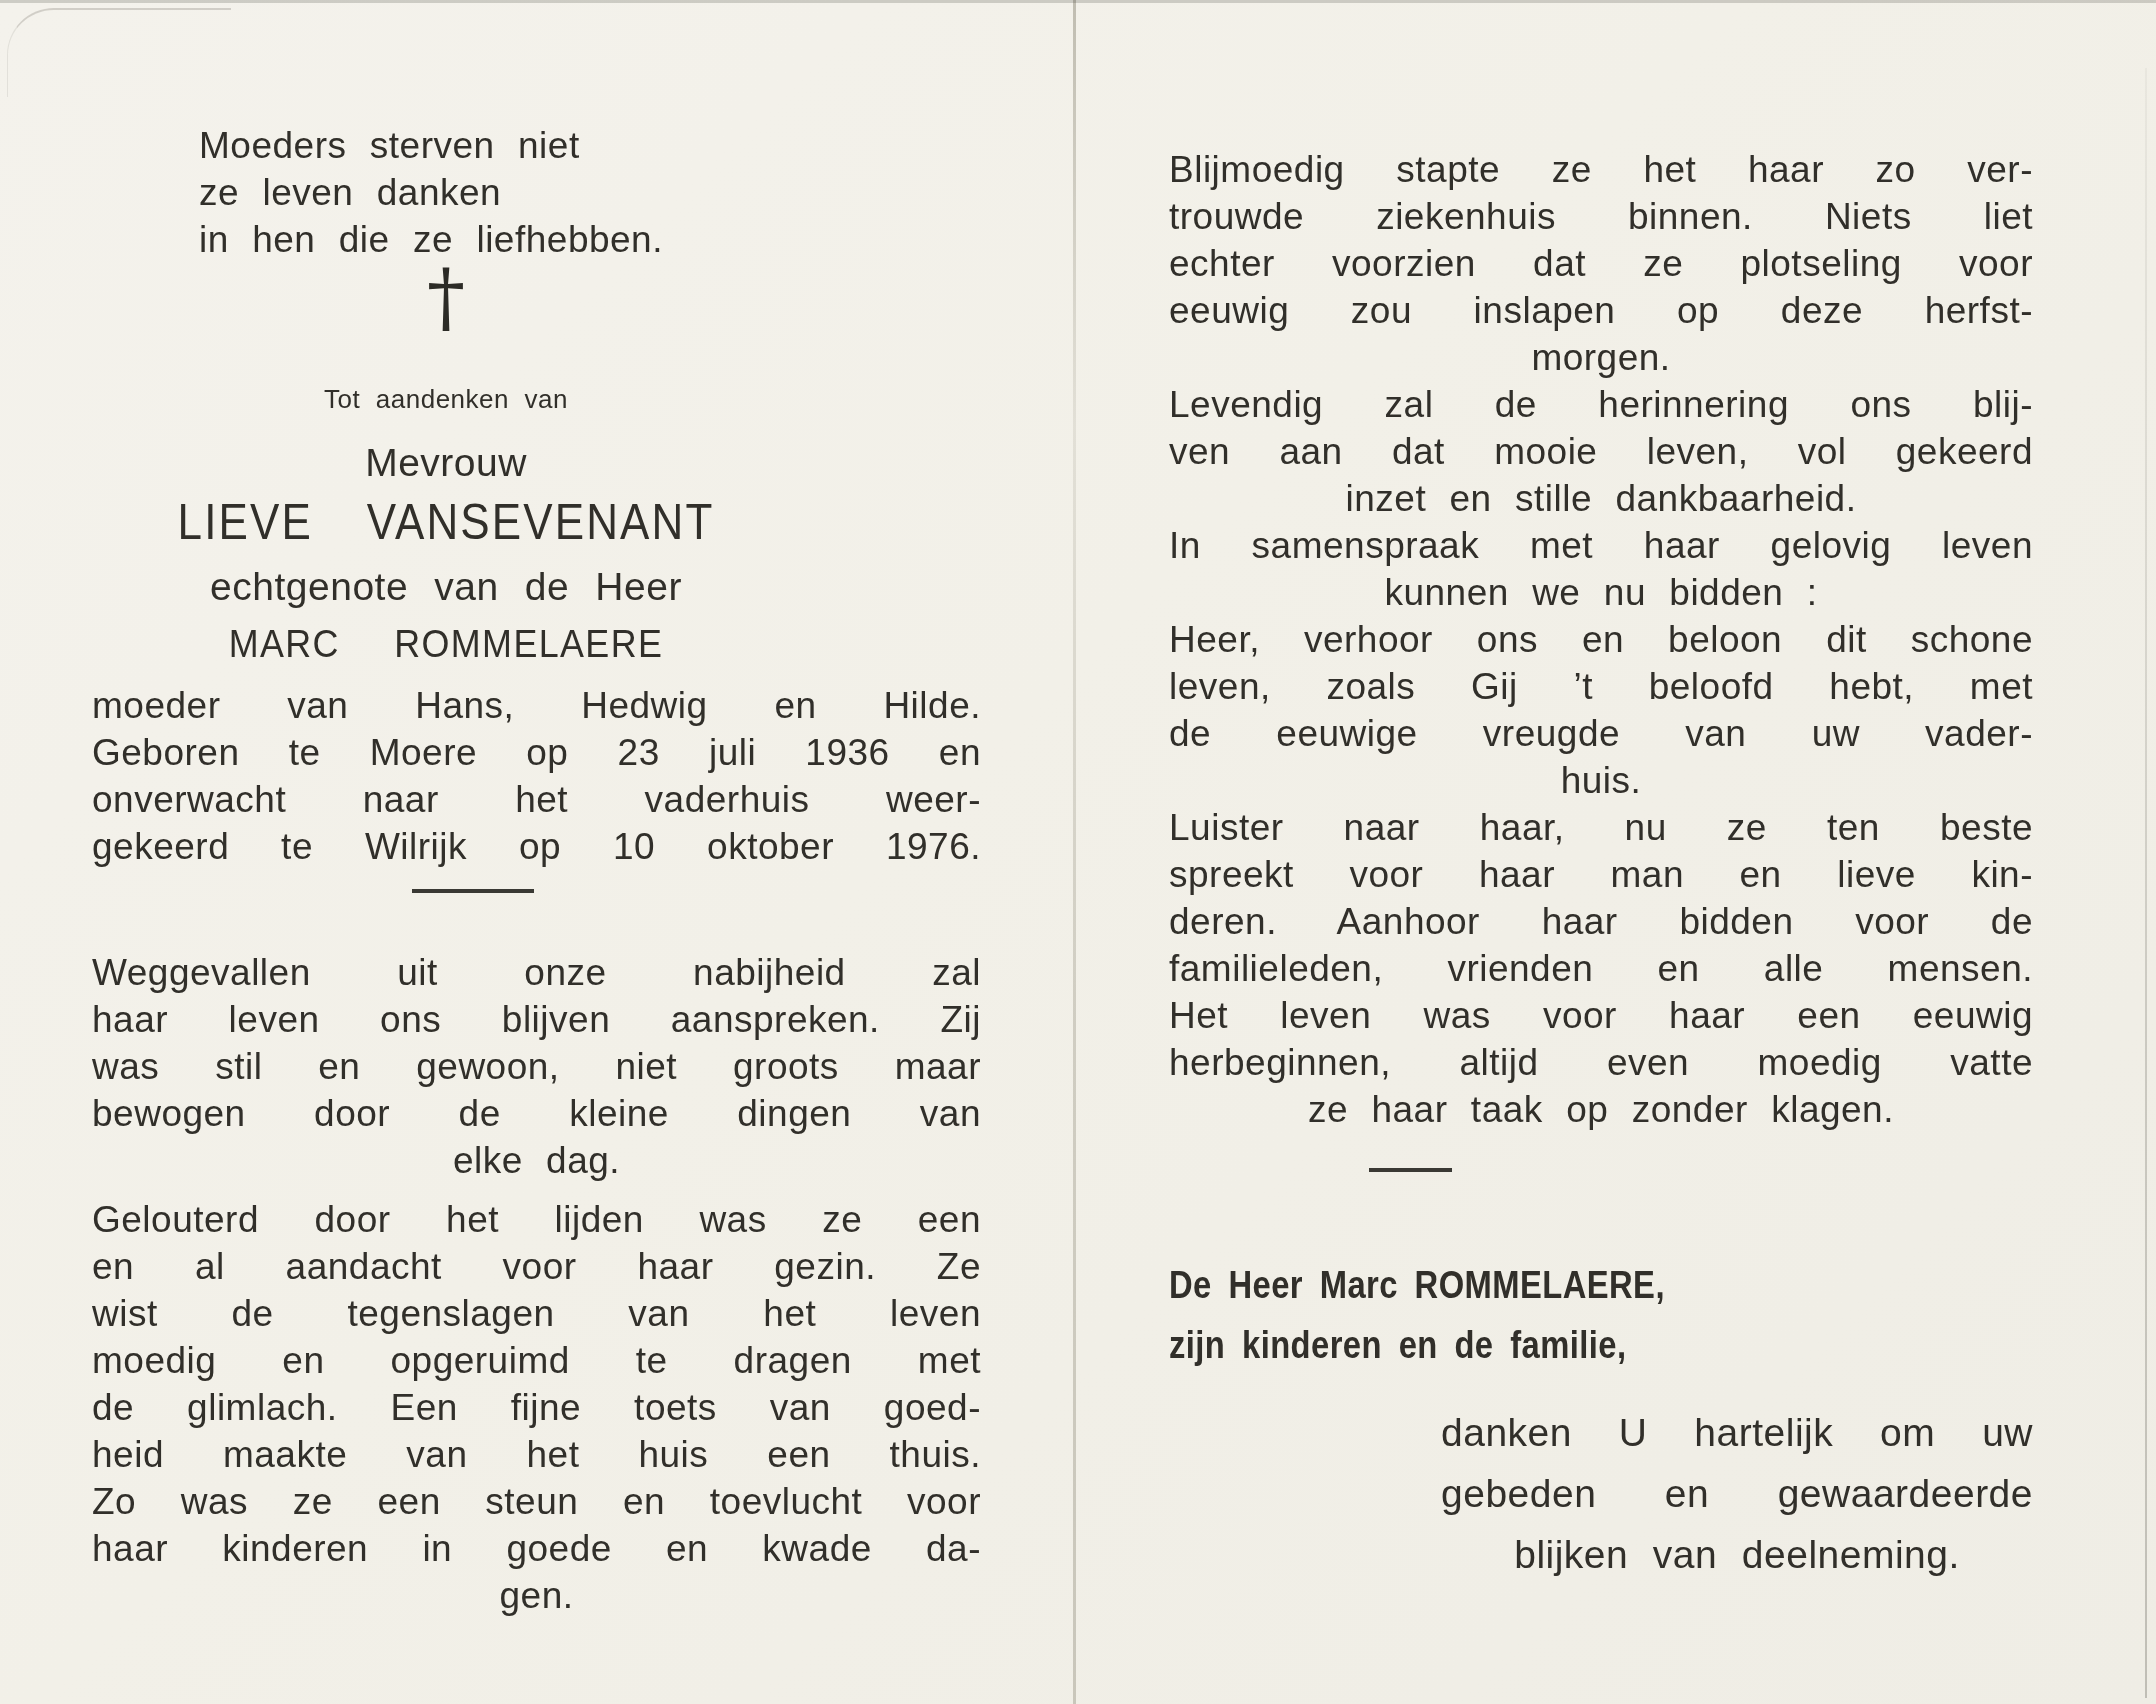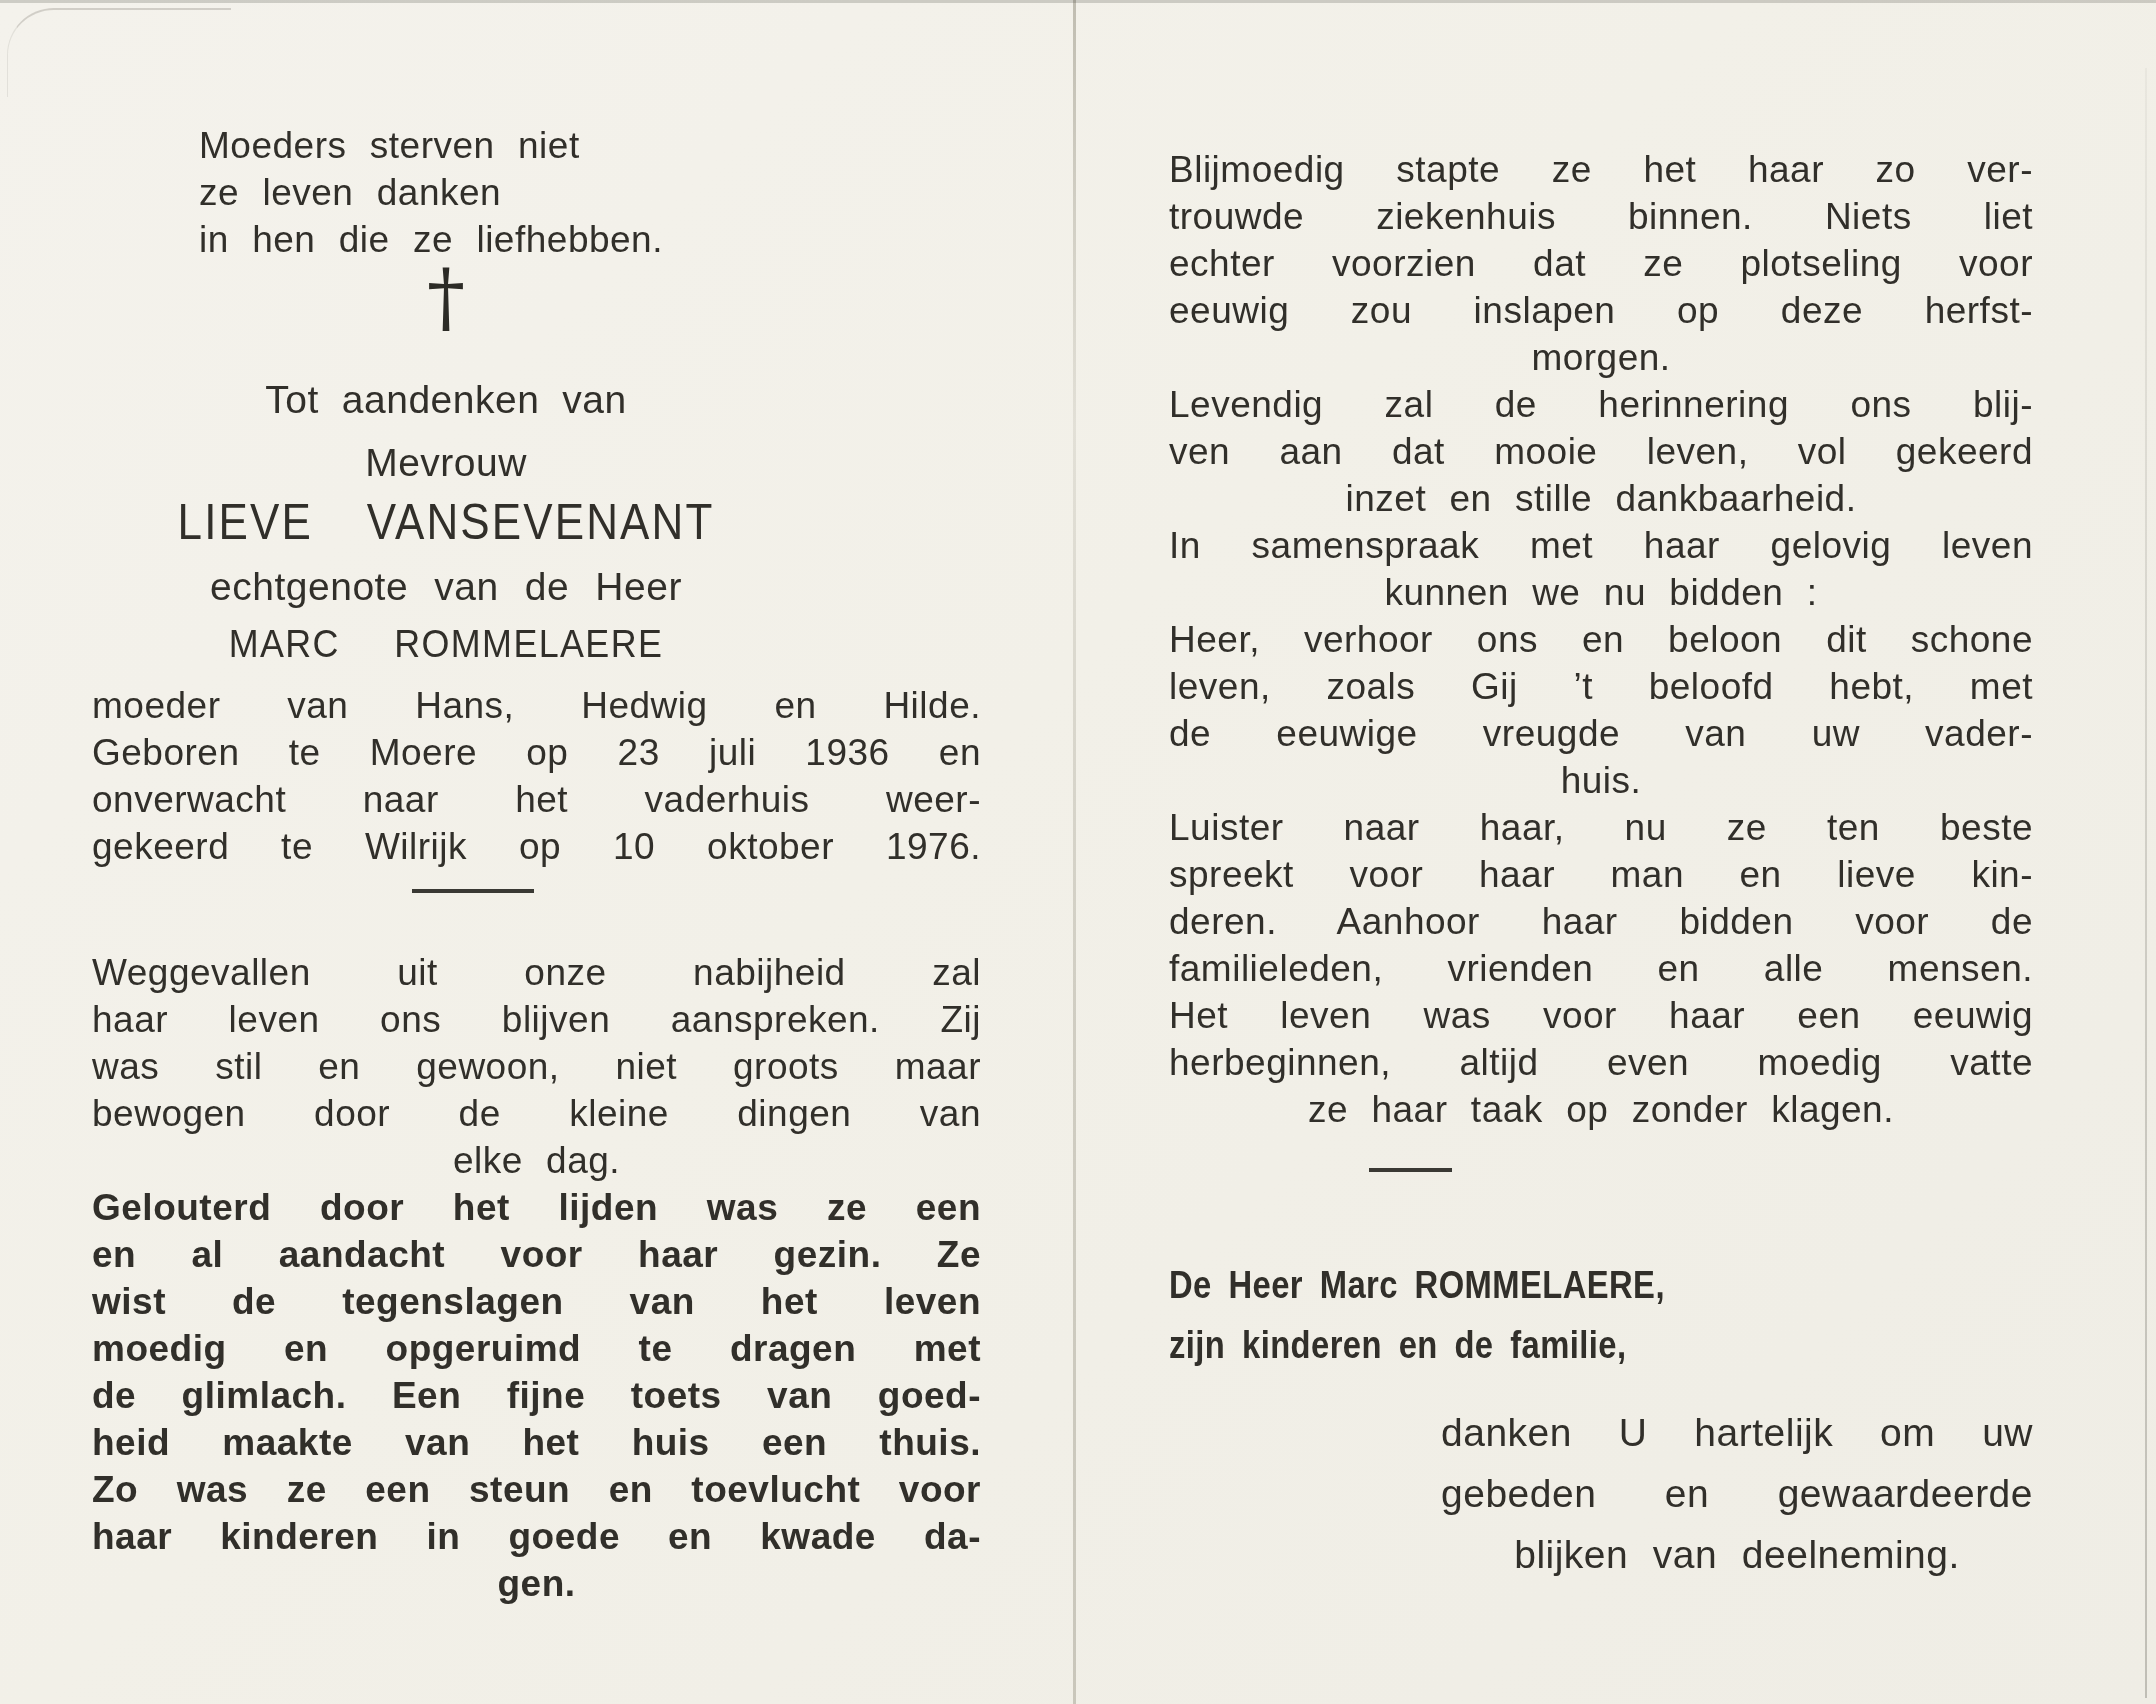--- a/index.html
+++ b/index.html
@@ -68,21 +68,21 @@
 
   .center { width: 708px; text-align: center; }
 
   .cross {
     font-family: "DejaVu Serif", serif;
     font-size: 76px;
     line-height: 70px;
     margin-top: 0;
     color: #2c2b26;
   }
-  .dedication  { margin-top: 43px; font-size: 39px; line-height: 47px; word-spacing: 0.3em; }
+  .dedication  { margin-top: 43px; font-size: 26px; line-height: 47px; word-spacing: 0.3em; }
   .honorific   { margin-top: 15.5px; font-size: 39px; line-height: 47px; }
   .deceased-name {
     margin-top: 7.8px;
     font-size: 50px;
     line-height: 58px;
     letter-spacing: 2.4px;
     word-spacing: 0.9em;
     transform: scaleX(0.88);
     transform-origin: 50% 50%;
     white-space: nowrap;
@@ -101,21 +101,21 @@
 
   .divider {
     height: 3.9px;
     background: #3a3934;
     border: none;
   }
   .divider-left  { width: 122px; margin: 19.4px 0 0 320px; }
   .divider-right { width: 83px;  margin: 35px 0 0 200px; }
 
   .memorial-p1 { margin-top: 56px; }
-  .memorial-p2 { margin-top: 0; font-weight: bold; }
+  .memorial-p2 { margin-top: 12px; }
 
   .ack-names { margin-top: 83px; }
   .ack-names .line {
     font-size: 39px;
     line-height: 60px;
     font-weight: bold;
     letter-spacing: 0.5px;
     word-spacing: 0.22em;
     transform: scaleX(0.84);
     transform-origin: left center;

